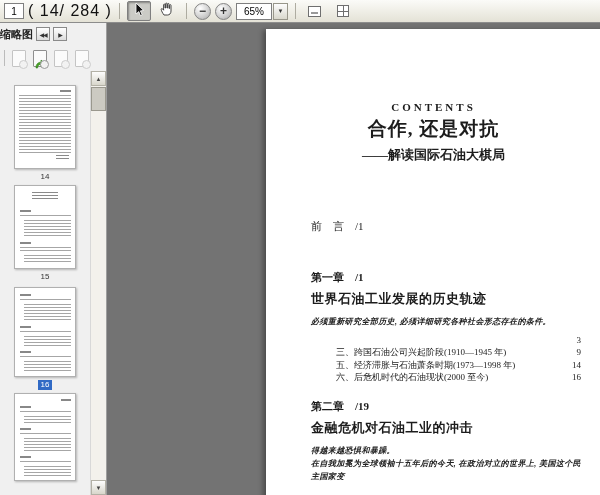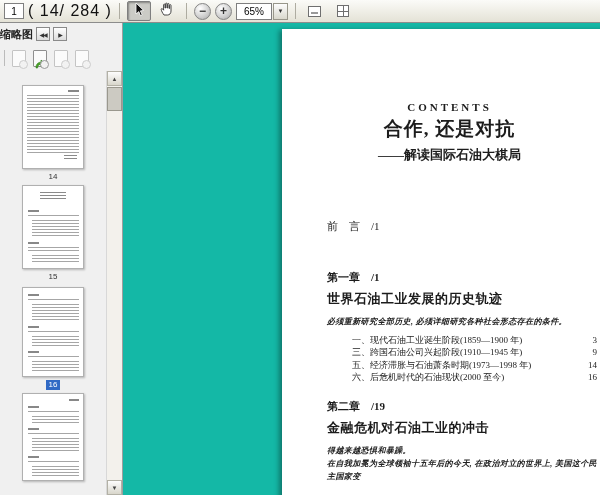--- a/index.html
+++ b/index.html
@@ -29,21 +29,21 @@
   .pg-ico { width:13px; height:11px; border:1px solid #6f6f6f; background:#fff; position:relative; }
   .pg-ico.wide::after { content:""; position:absolute; left:2px; right:2px; bottom:2px; height:2px; background:#9a9a9a; }
   .pg-ico.grid { width:12px; height:12px; }
   .pg-ico.grid::before { content:""; position:absolute; left:5px; top:0; bottom:0; width:1px; background:#6f6f6f; }
   .pg-ico.grid::after { content:""; position:absolute; top:5px; left:0; right:0; height:1px; background:#6f6f6f; }
 
   
   .workspace { display:flex; height:472px; }
 
   
-  .sidebar { width:123px; background:#f0f0f0; border-right:1px solid #9e9e9e;
+  .sidebar { width:107px; background:#f0f0f0; border-right:1px solid #9e9e9e;
              display:flex; flex-direction:column; }
   .sidebar-header { height:22px; display:flex; align-items:center; padding:0 2px; }
   .panel-title { font-size:11px; font-weight:bold; color:#222; margin-left:-2px; white-space:nowrap; }
   .sb-nav { width:14px; height:14px; margin-left:3px; border:1px solid #8a8a8a;
             background:linear-gradient(#ffffff,#dcdcdc); font-size:6px; color:#333;
             display:flex; align-items:center; justify-content:center; letter-spacing:-1px; }
   .sb-nav:first-of-type { margin-left:auto; }
   .sidebar-tools { height:26px; display:flex; align-items:center; gap:7px; padding-left:4px; }
   .sb-sep { width:1px; height:16px; background:#bbb; }
   .doc-ico { width:14px; height:17px; border:1px solid #c4c4c4; background:#fbfbfb;
@@ -71,21 +71,21 @@
                   border-left:1px solid #d8d8d8; }
   .scroll-btn { position:absolute; left:0; right:0; height:15px; border:1px solid #b3b1a6;
                 background:linear-gradient(#fdfdfd,#d8d6cb); font-size:6px; color:#444;
                 display:flex; align-items:center; justify-content:center; }
   .scroll-btn.up { top:0; }
   .scroll-btn.down { bottom:0; }
   .scroll-thumb { position:absolute; left:0; right:0; top:16px; height:24px;
                   background:#cccac2; border:1px solid #9a988e; }
 
   
-  .main { flex:1; position:relative; background:#14b8a6; overflow:hidden;padding-left:22px; }
+  .main { flex:1; position:relative; background:#737373; overflow:hidden;padding-left:22px; }
   .page { position:absolute; left:159px; top:6px; width:470px; height:640px; background:#ffffff;
           box-shadow:-3px 1px 5px rgba(0,0,0,.35); font-family:"Liberation Serif","DejaVu Serif",serif;
           color:#1c1c1c; }
   .doc-header { width:335px; padding-top:72px; text-align:center; }
   .contents-heading { font-size:11px; font-weight:bold; letter-spacing:3px; }
   .doc-title { font-size:19px; font-weight:bold; margin-top:3px; letter-spacing:1px; }
   .doc-subtitle { font-size:13px; font-weight:bold; margin-top:4px; }
   .doc-body { margin-left:45px; width:270px; }
   .preface { margin-top:55px; font-size:11px; font-weight:normal; }
   .ch-heading { margin-top:36px; font-size:11px; font-weight:bold; }
@@ -230,21 +230,20 @@
       <div class="doc-body">
         <div class="preface">前　言　/1</div>
 
         <div class="ch-heading">第一章　/1</div>
         <div class="ch-title">世界石油工业发展的历史轨迹</div>
         <div class="epigraph">
           <div>必须重新研究全部历史, 必须详细研究各种社会形态存在的条件。</div>
         </div>
         <div class="toc-list">
           <div class="toc-item">
-            <span class="t">一、现代石油工业诞生阶段(1859—1900 年)</span>
             <span class="p">3</span>
           </div>
           <div class="toc-item">
             <span class="t">三、跨国石油公司兴起阶段(1910—1945 年)</span>
             <span class="p">9</span>
           </div>
           <div class="toc-item">
             <span class="t">五、经济滞胀与石油萧条时期(1973—1998 年)</span>
             <span class="p">14</span>
           </div>

